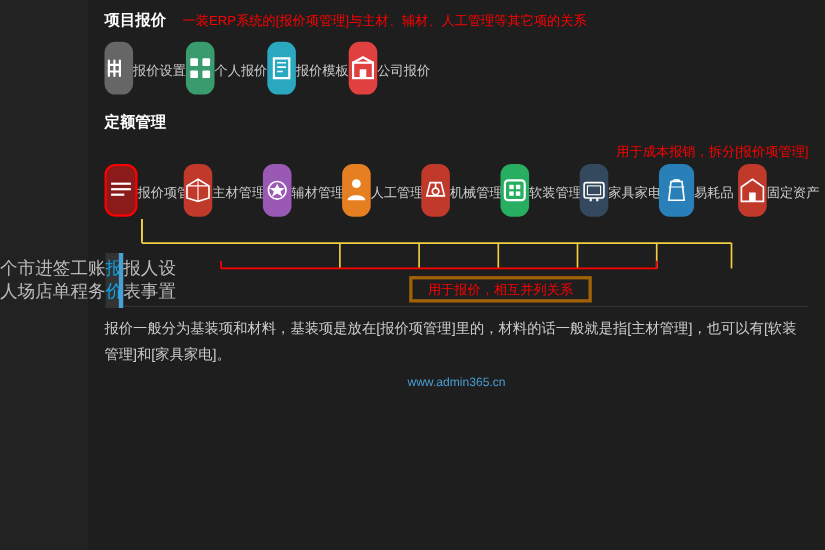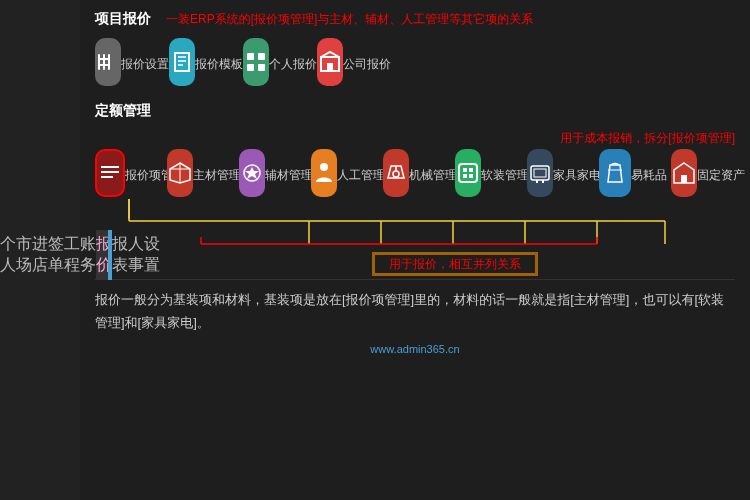--- a/index.html
+++ b/index.html
@@ -29,21 +29,21 @@
       display: flex;
       align-items: center;
       justify-content: center;
       color: #bbb;
       font-size: 16px;
       cursor: pointer;
       position: relative;
     }
     .sidebar-item.active {
       background: #333;
-      color: #f9a8d4;
+      color: #0ea5e9;
     }
     .sidebar-item.active::right { }
     .sidebar-item-active-indicator {
       position: absolute;
       right: 0;
       top: 0;
       width: 4px;
       height: 100%;
       background: #4a9fd5;
     }
@@ -197,42 +197,42 @@
           <rect x="8" y="5" width="2" height="16" rx="1"></rect>
           <rect x="13" y="5" width="2" height="16" rx="1"></rect>
           <line x1="3" y1="10" x2="15" y2="10" stroke="white" stroke-width="2"></line>
           <line x1="3" y1="16" x2="15" y2="16" stroke="white" stroke-width="2"></line>
         </svg>
       </div>
       <span class="icon-label">报价设置</span>
     </div>
 
     <div class="icon-item">
-      <div class="icon-box" style="background:#2aa8c0;">
-        <svg width="26" height="26" viewBox="0 0 26 26" fill="none">
-          <path d="M6 4 L20 4 L20 22 L6 22 Z" stroke="white" stroke-width="2" fill="none"></path>
-          <path d="M9 8 L17 8 M9 12 L17 12 M9 16 L14 16" stroke="white" stroke-width="1.5"></path>
-        </svg>
-      </div>
-      <span class="icon-label">报价模板</span>
-    </div>
-
-    <div class="icon-item">
       <div class="icon-box" style="background:#3a9c6e;">
         <svg width="26" height="26" viewBox="0 0 26 26" fill="none">
           <rect x="4" y="4" width="7" height="7" fill="white" rx="1"></rect>
           <rect x="15" y="4" width="7" height="7" fill="white" rx="1"></rect>
           <rect x="4" y="15" width="7" height="7" fill="white" rx="1"></rect>
           <rect x="15" y="15" width="7" height="7" fill="white" rx="1"></rect>
         </svg>
       </div>
       <span class="icon-label">个人报价</span>
     </div>
 
     <div class="icon-item">
+      <div class="icon-box" style="background:#2aa8c0;">
+        <svg width="26" height="26" viewBox="0 0 26 26" fill="none">
+          <path d="M6 4 L20 4 L20 22 L6 22 Z" stroke="white" stroke-width="2" fill="none"></path>
+          <path d="M9 8 L17 8 M9 12 L17 12 M9 16 L14 16" stroke="white" stroke-width="1.5"></path>
+        </svg>
+      </div>
+      <span class="icon-label">报价模板</span>
+    </div>
+
+    <div class="icon-item">
       <div class="icon-box" style="background:#e04040;">
         <svg width="26" height="26" viewBox="0 0 26 26" fill="none">
           <rect x="4" y="8" width="18" height="14" stroke="white" stroke-width="2" fill="none"></rect>
           <polyline points="4,8 13,3 22,8" stroke="white" stroke-width="2" fill="none"></polyline>
           <rect x="10" y="14" width="6" height="8" fill="white"></rect>
         </svg>
       </div>
       <span class="icon-label">公司报价</span>
     </div>
   </div>

